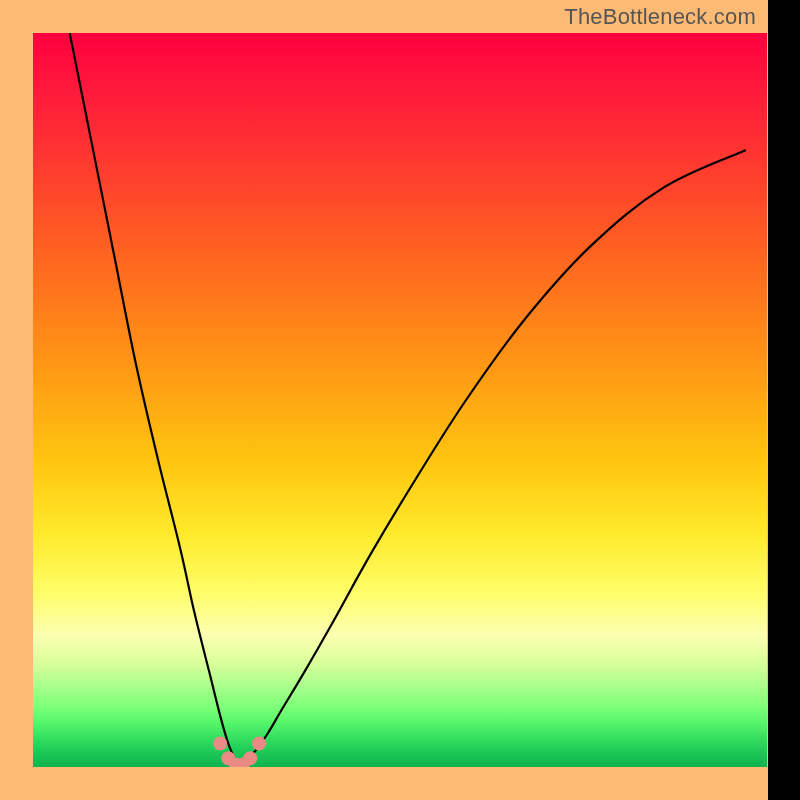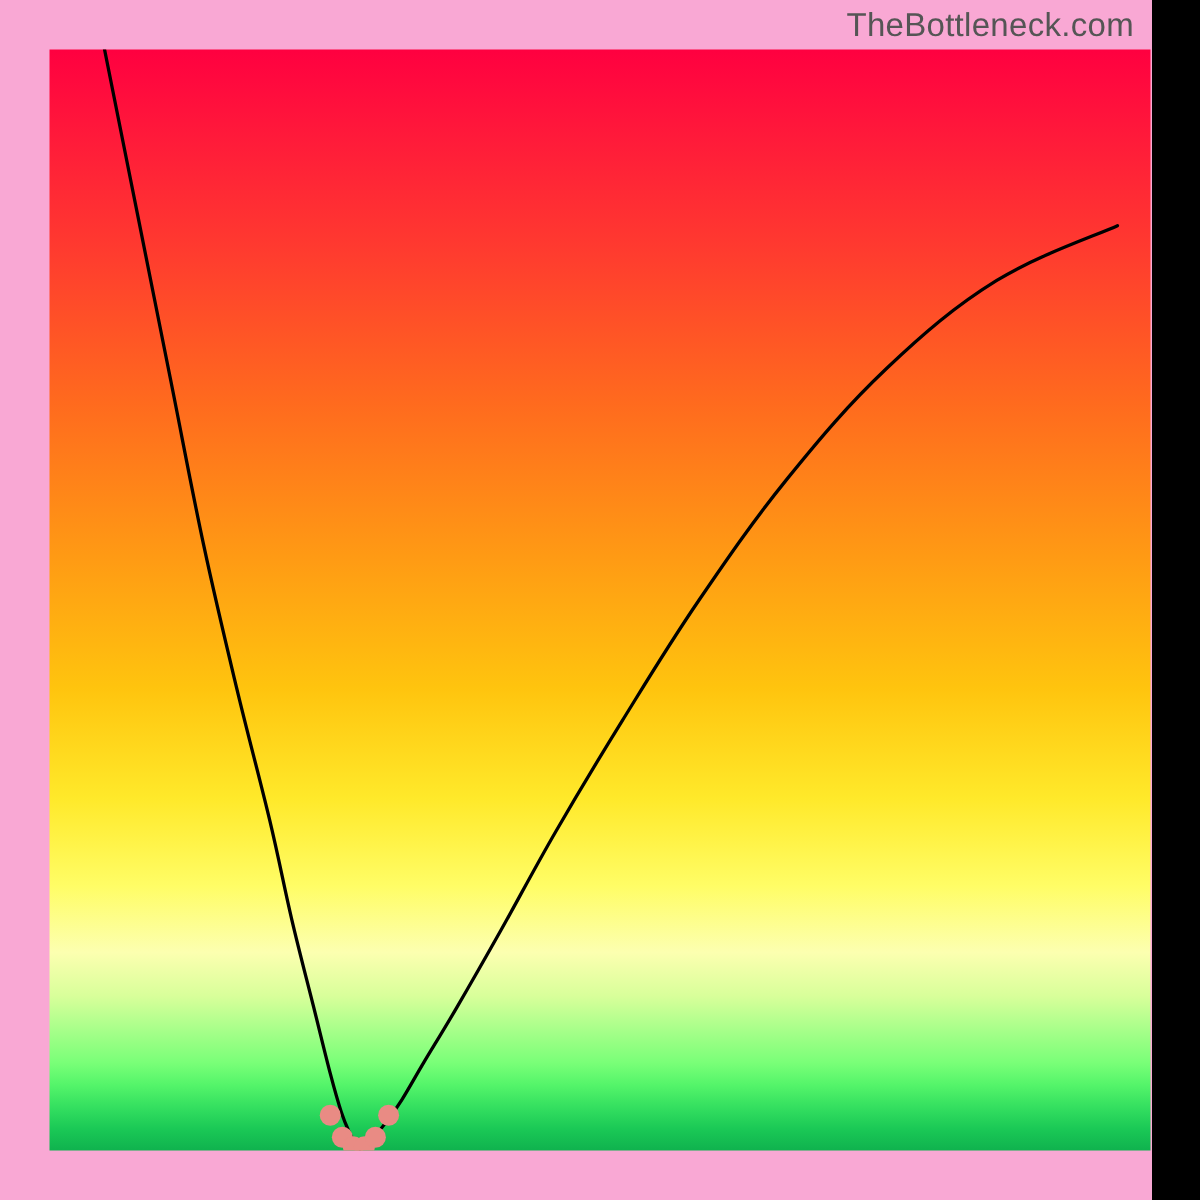--- a/index.html
+++ b/index.html
@@ -10,21 +10,21 @@
     overflow: hidden;
     background: #000;
     font-family: Arial, Helvetica, sans-serif;
   }
   .frame {
     position: absolute;
     left: 0;
     top: 0;
     width: 768px;
     height: 800px;
-    background: #f9a8d4;
+    background: #fdba74;
   }
   .plot {
     position: absolute;
     left: 33px;
     top: 33px;
     width: 734px;
     height: 734px;
     
     background: linear-gradient(
       to bottom,

